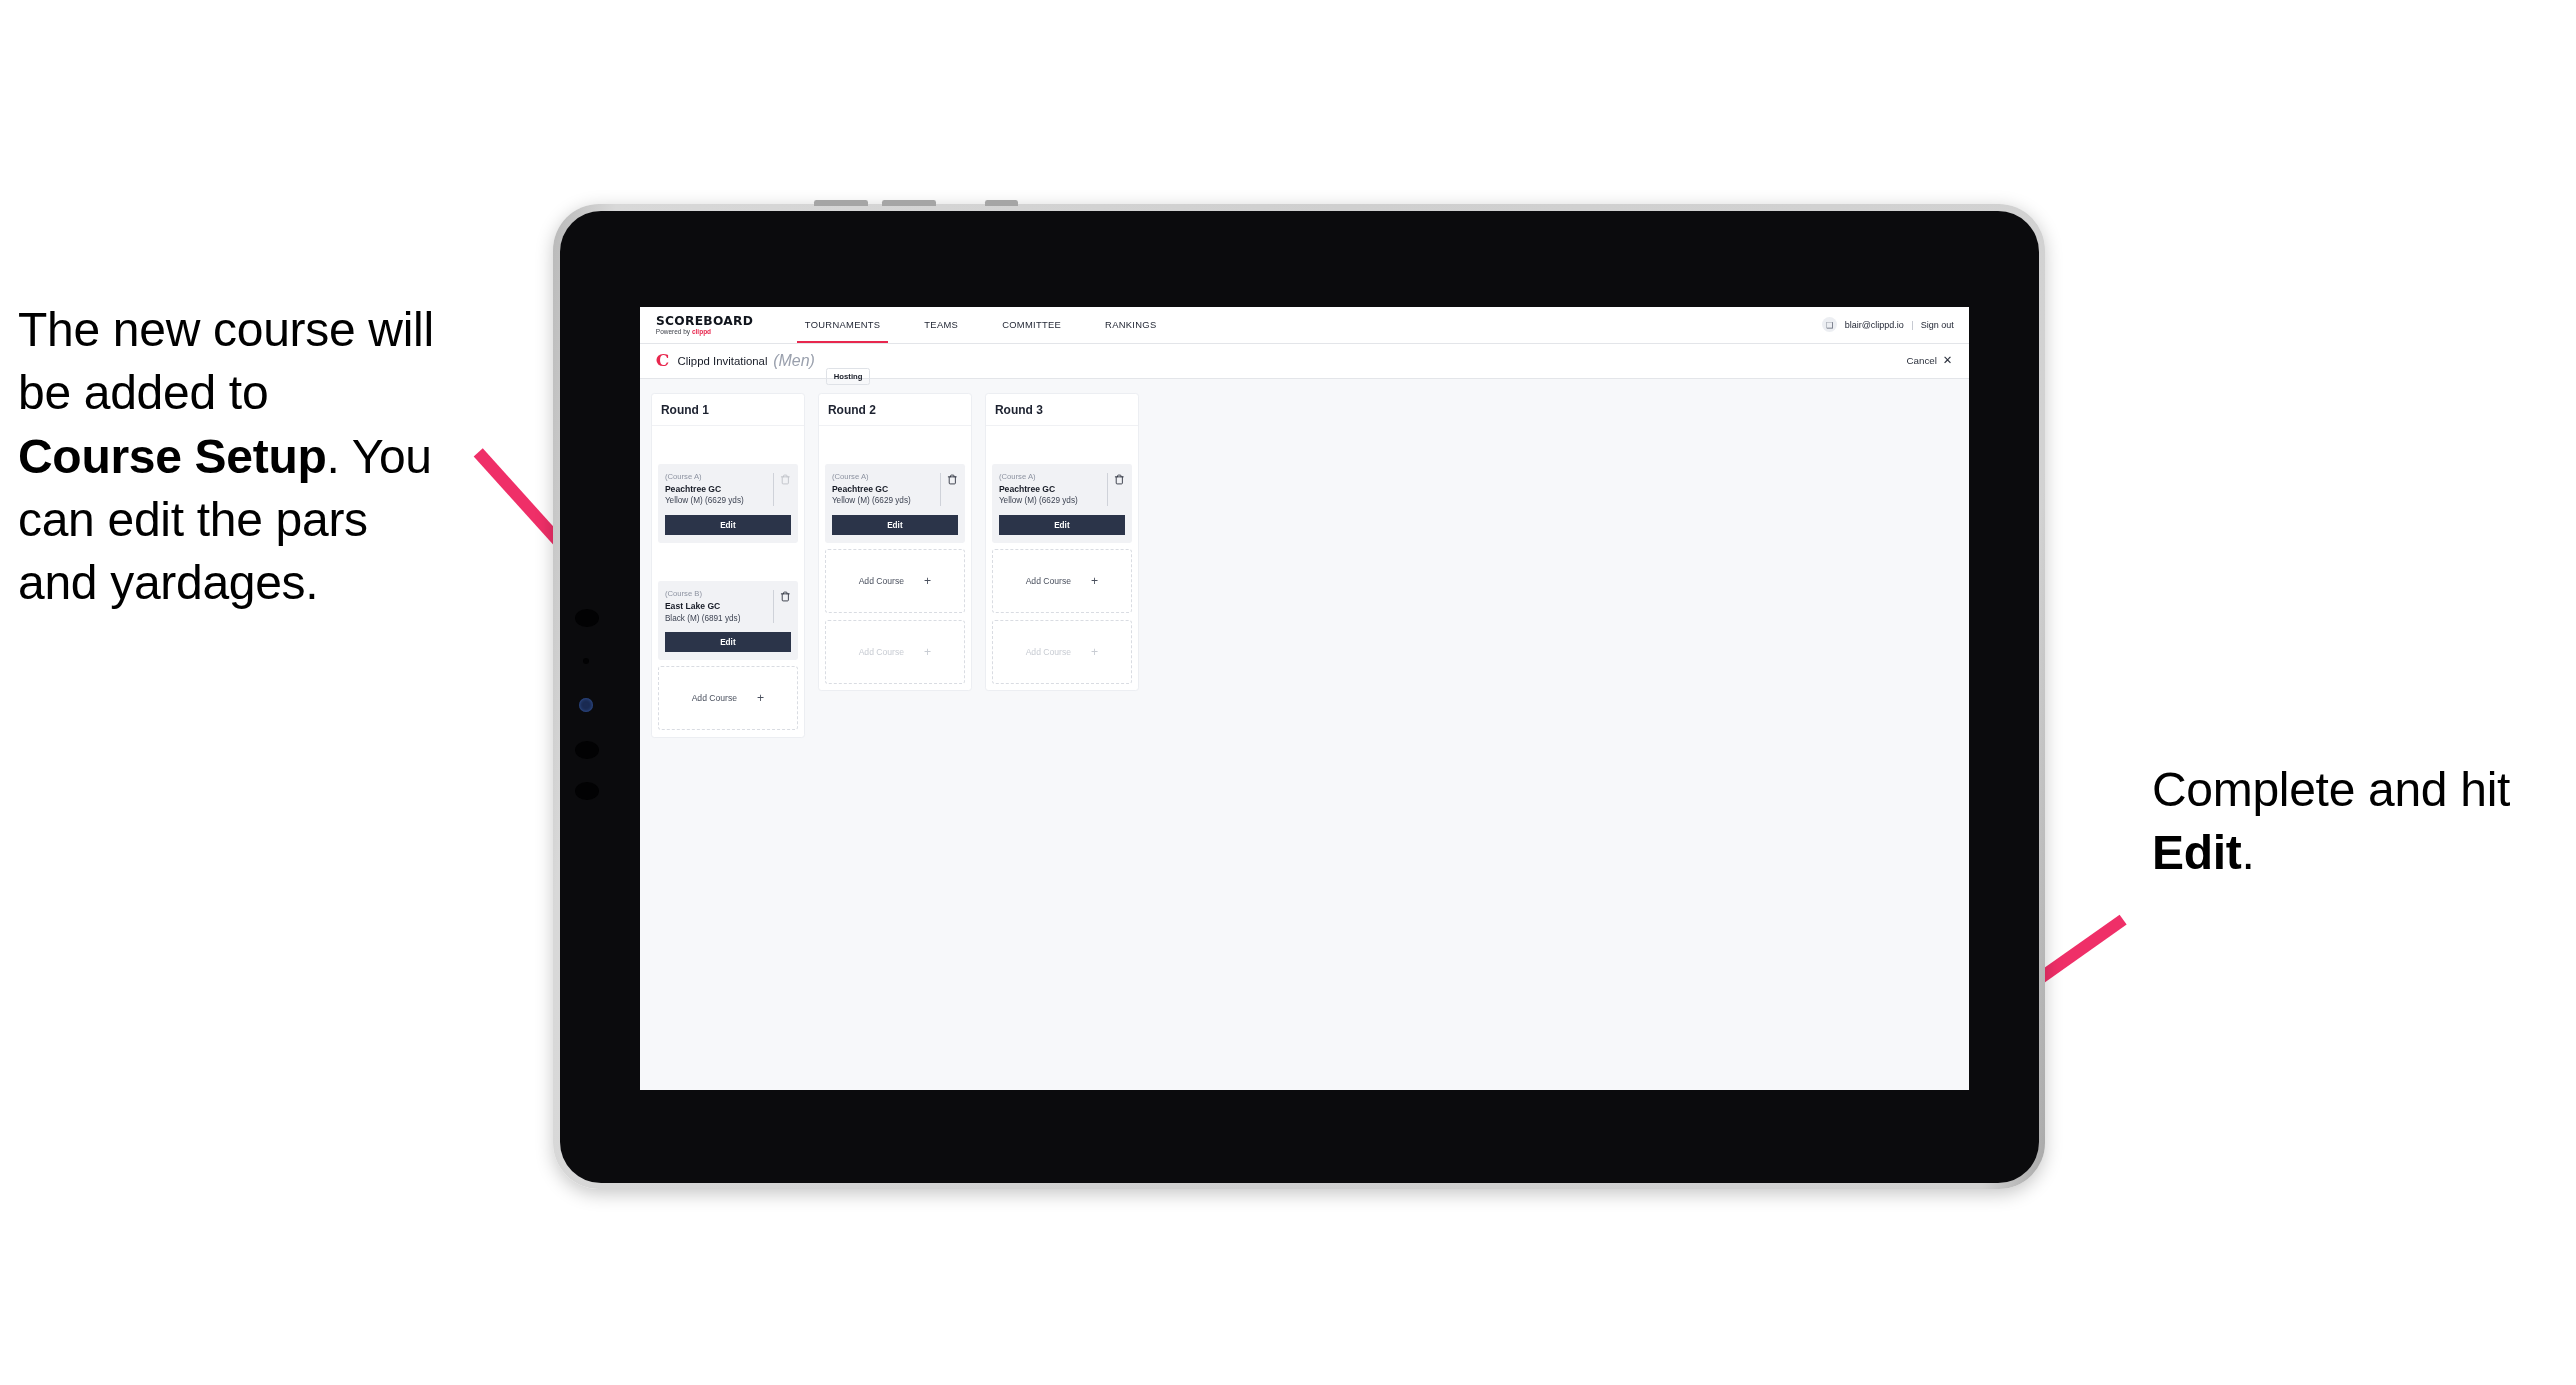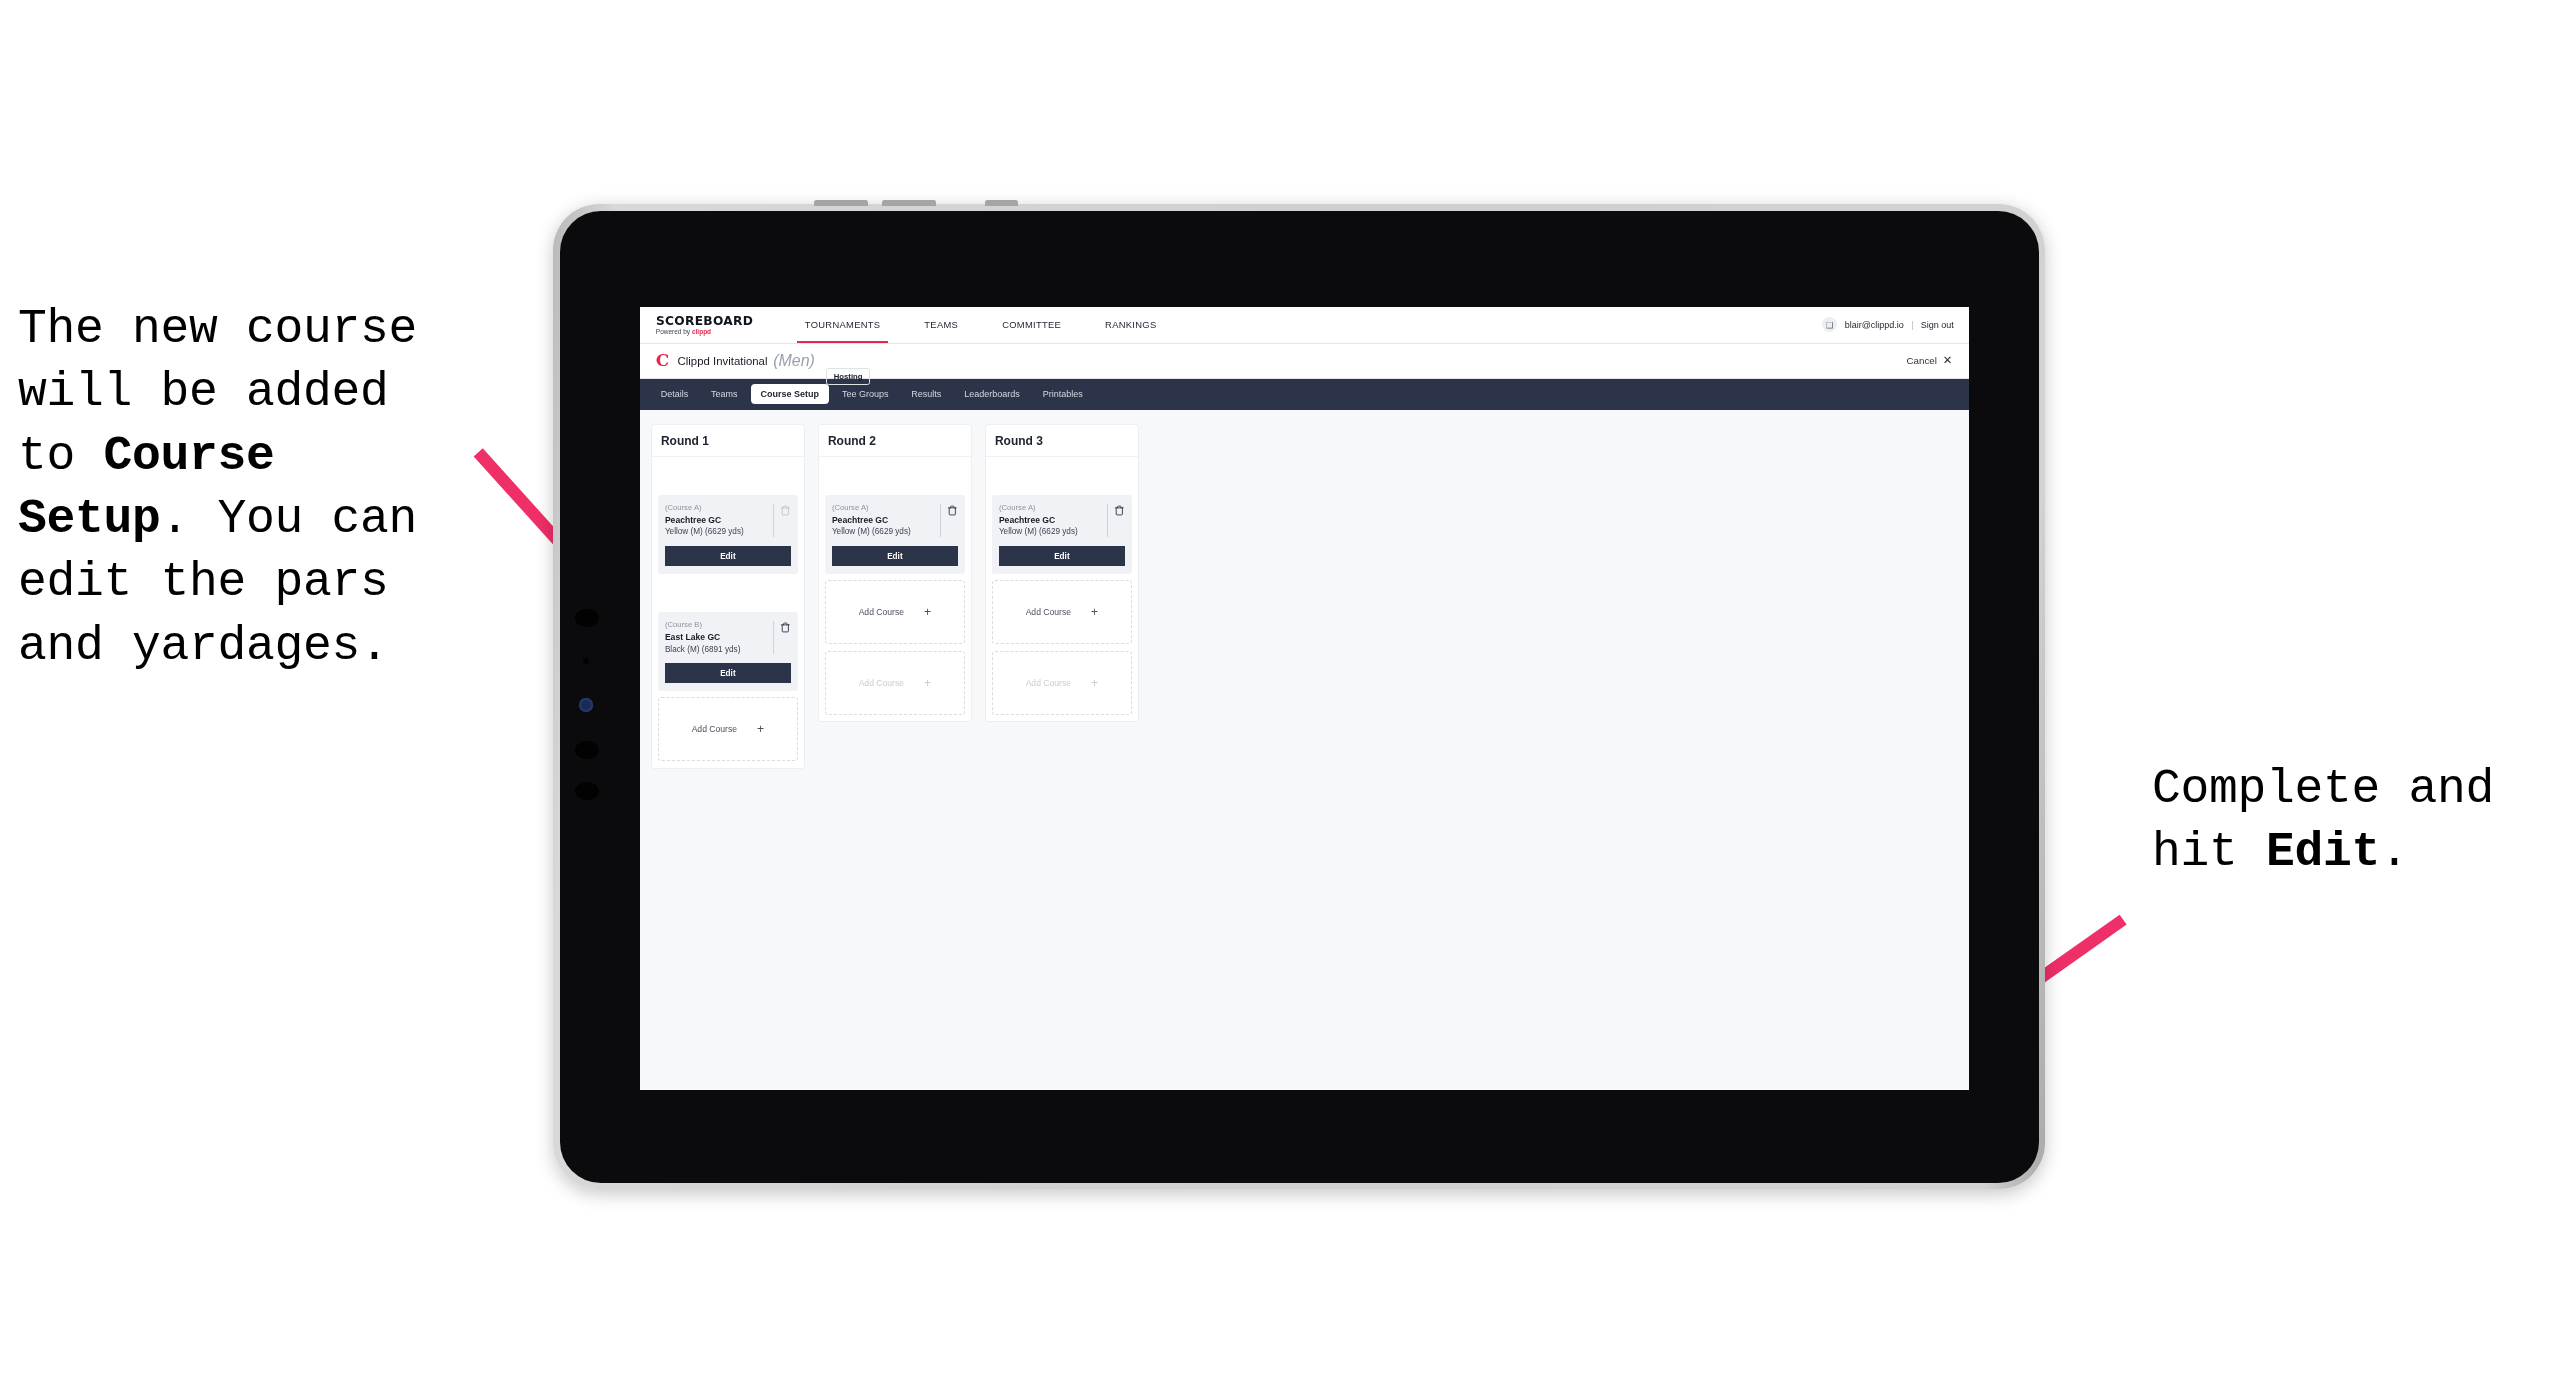--- a/index.html
+++ b/index.html
@@ -13,21 +13,21 @@
     position: relative;
     overflow: hidden;
     font-family: "Liberation Sans", sans-serif;
     -webkit-font-smoothing: antialiased;
   }
 
   
   .annotation {
     position: absolute;
     color: #000000;
-    font-family: Liberation Mono, monospace;
+    font-family: Liberation Sans, sans-serif;
     font-size: 48px;
     line-height: 1.32;
     letter-spacing: -0.3px;
     font-weight: 400;
   }
   .annotation b { font-weight: 700; }
 
   #annotation-left {
     left: 18px;
     top: 298px;
@@ -422,36 +422,20 @@
         <div id="clippd-logo">C</div>
         <div id="tournament-name">Clippd Invitational</div>
         <div id="tournament-gender">(Men)</div>
         <div id="hosting-badge">Hosting</div>
         <div id="cancel-button">
           <span>Cancel</span>
           <span id="cancel-icon">✕</span>
         </div>
       </div>
 
-      <div id="section-tabs">
-        <div class="section-tab">
-          <span>Details</span></div>
-        <div class="section-tab">
-          <span>Teams</span></div>
-        <div class="section-tab active">
-          <span>Course Setup</span></div>
-        <div class="section-tab">
-          <span>Tee Groups</span></div>
-        <div class="section-tab">
-          <span>Results</span></div>
-        <div class="section-tab">
-          <span>Leaderboards</span></div>
-        <div class="section-tab">
-          <span>Printables</span></div>
-      </div>
 
       <div id="course-setup-body">
         <div id="rounds-grid">
 
           <div class="round-column">
             <div class="round-header">Round 1</div>
             <div class="round-body">
 
               <div class="course-card">
                 <div class="course-card-top">

